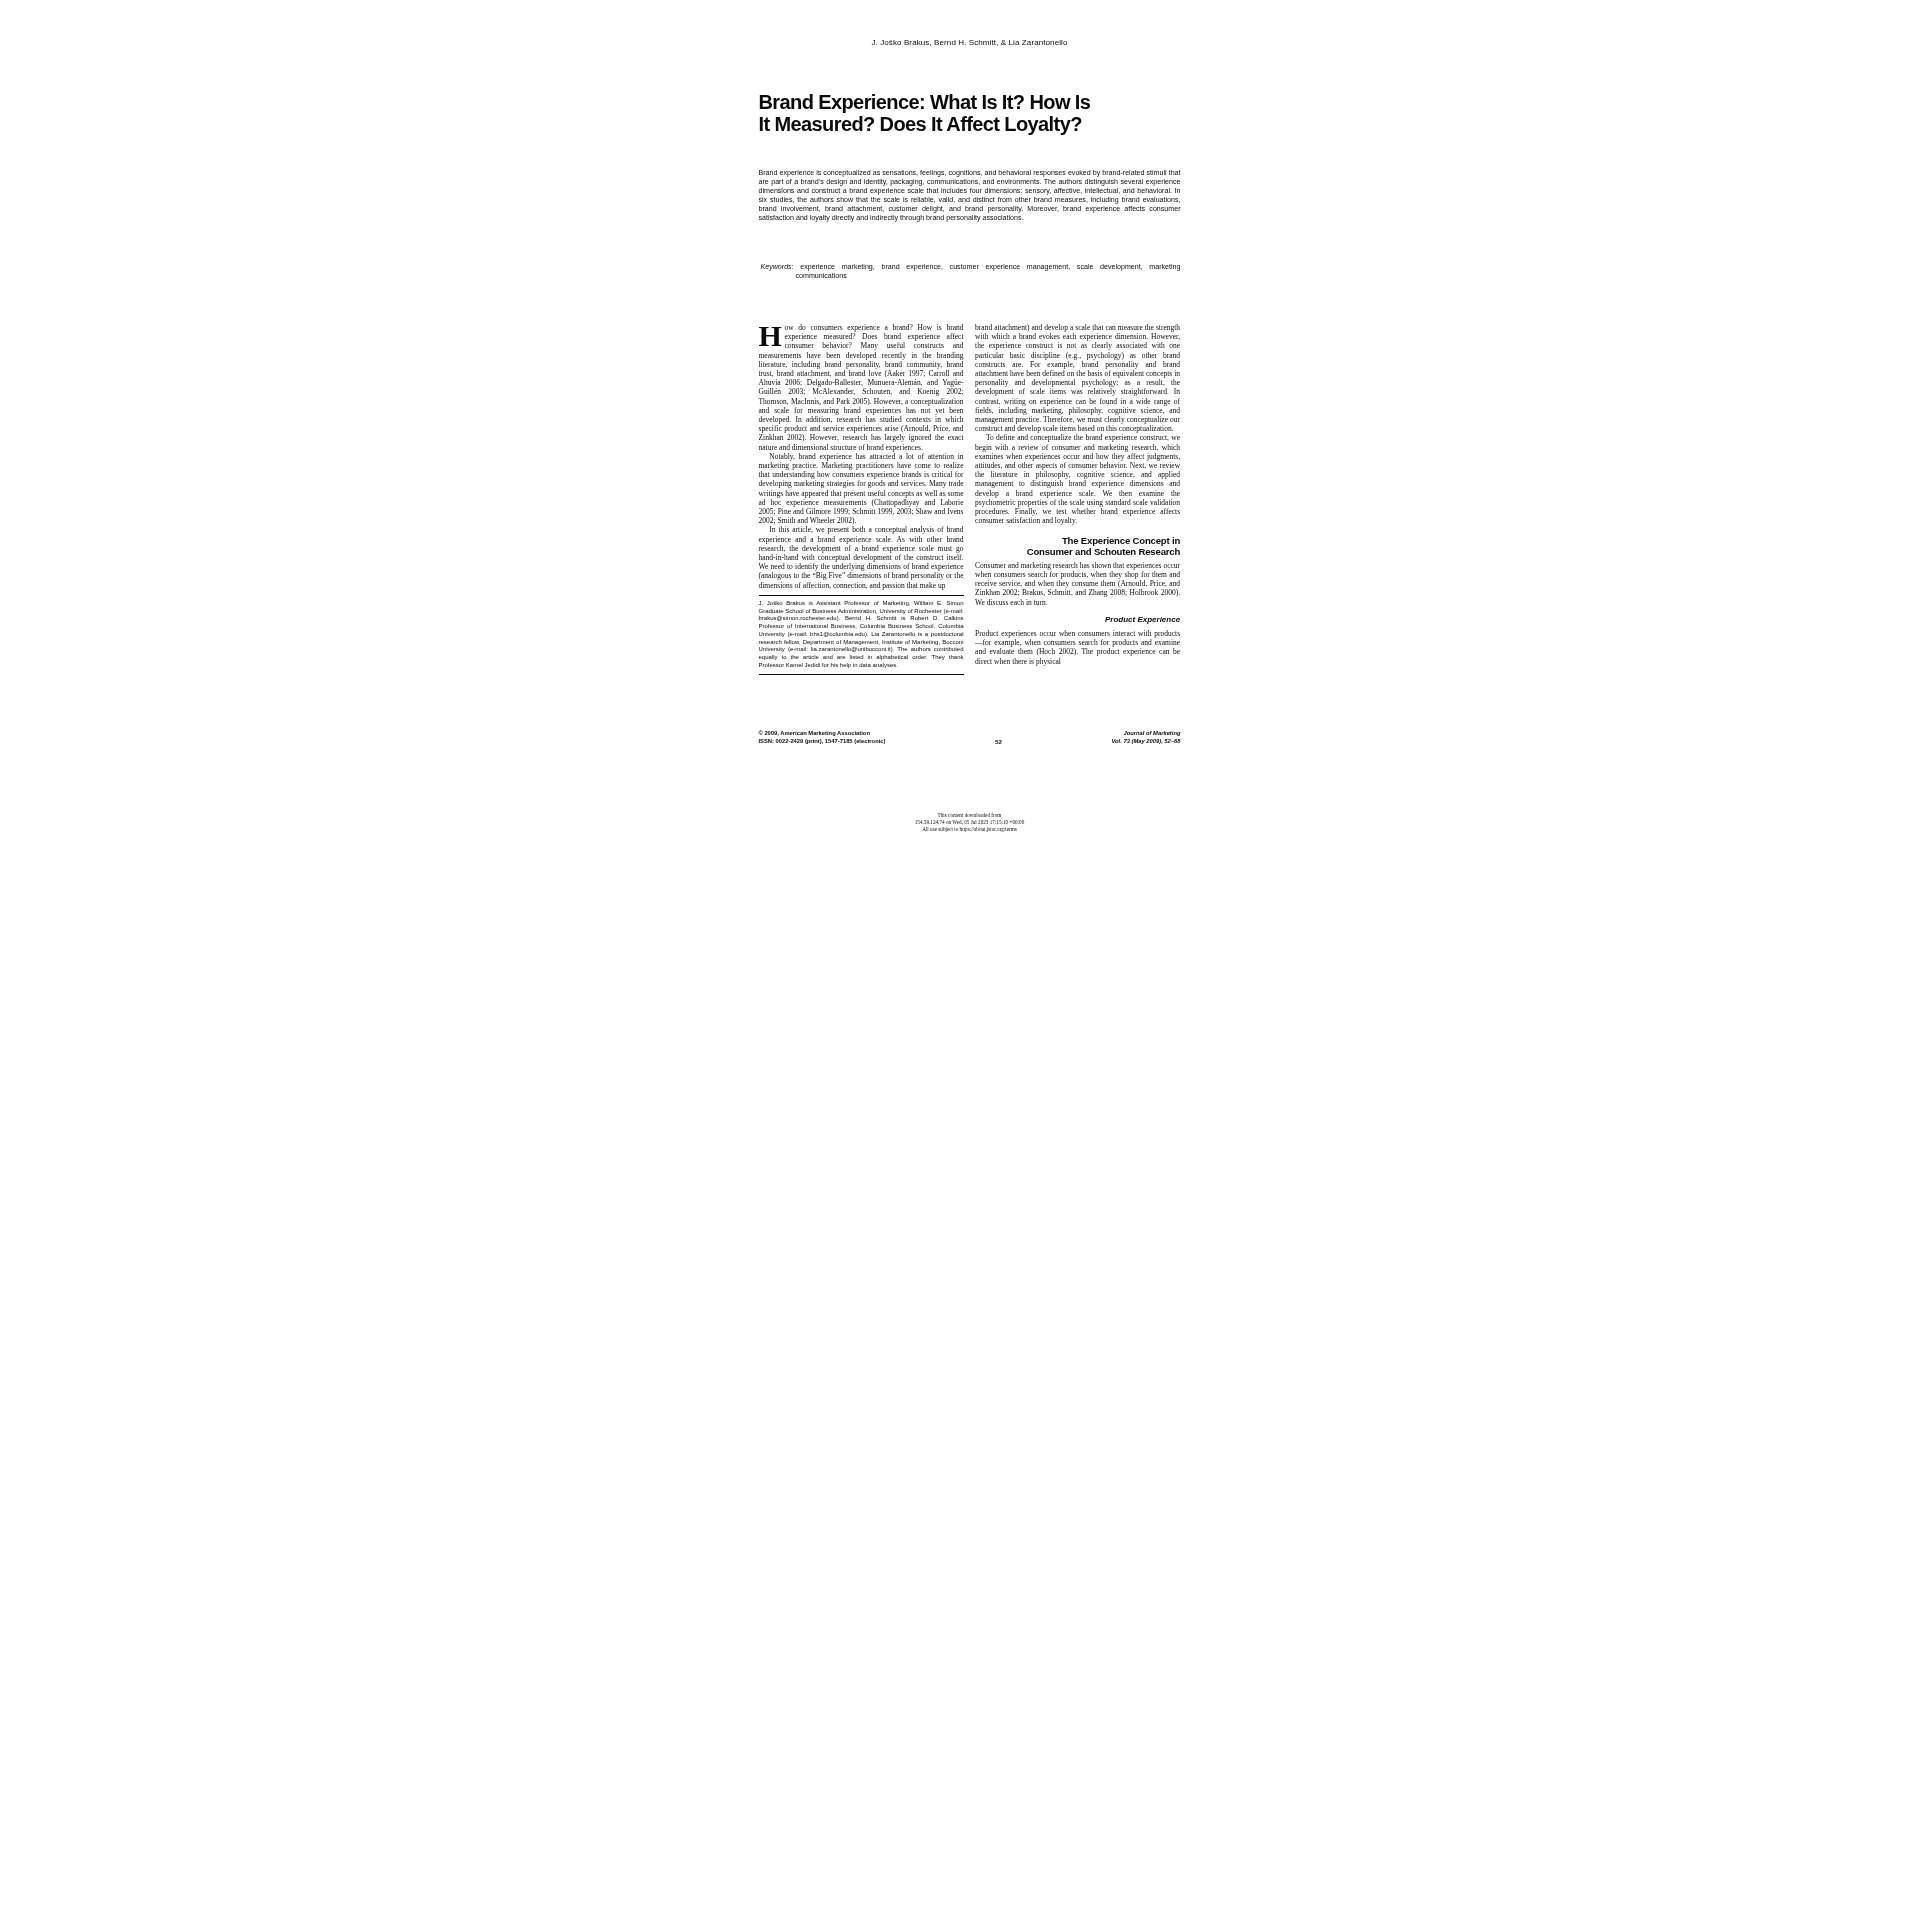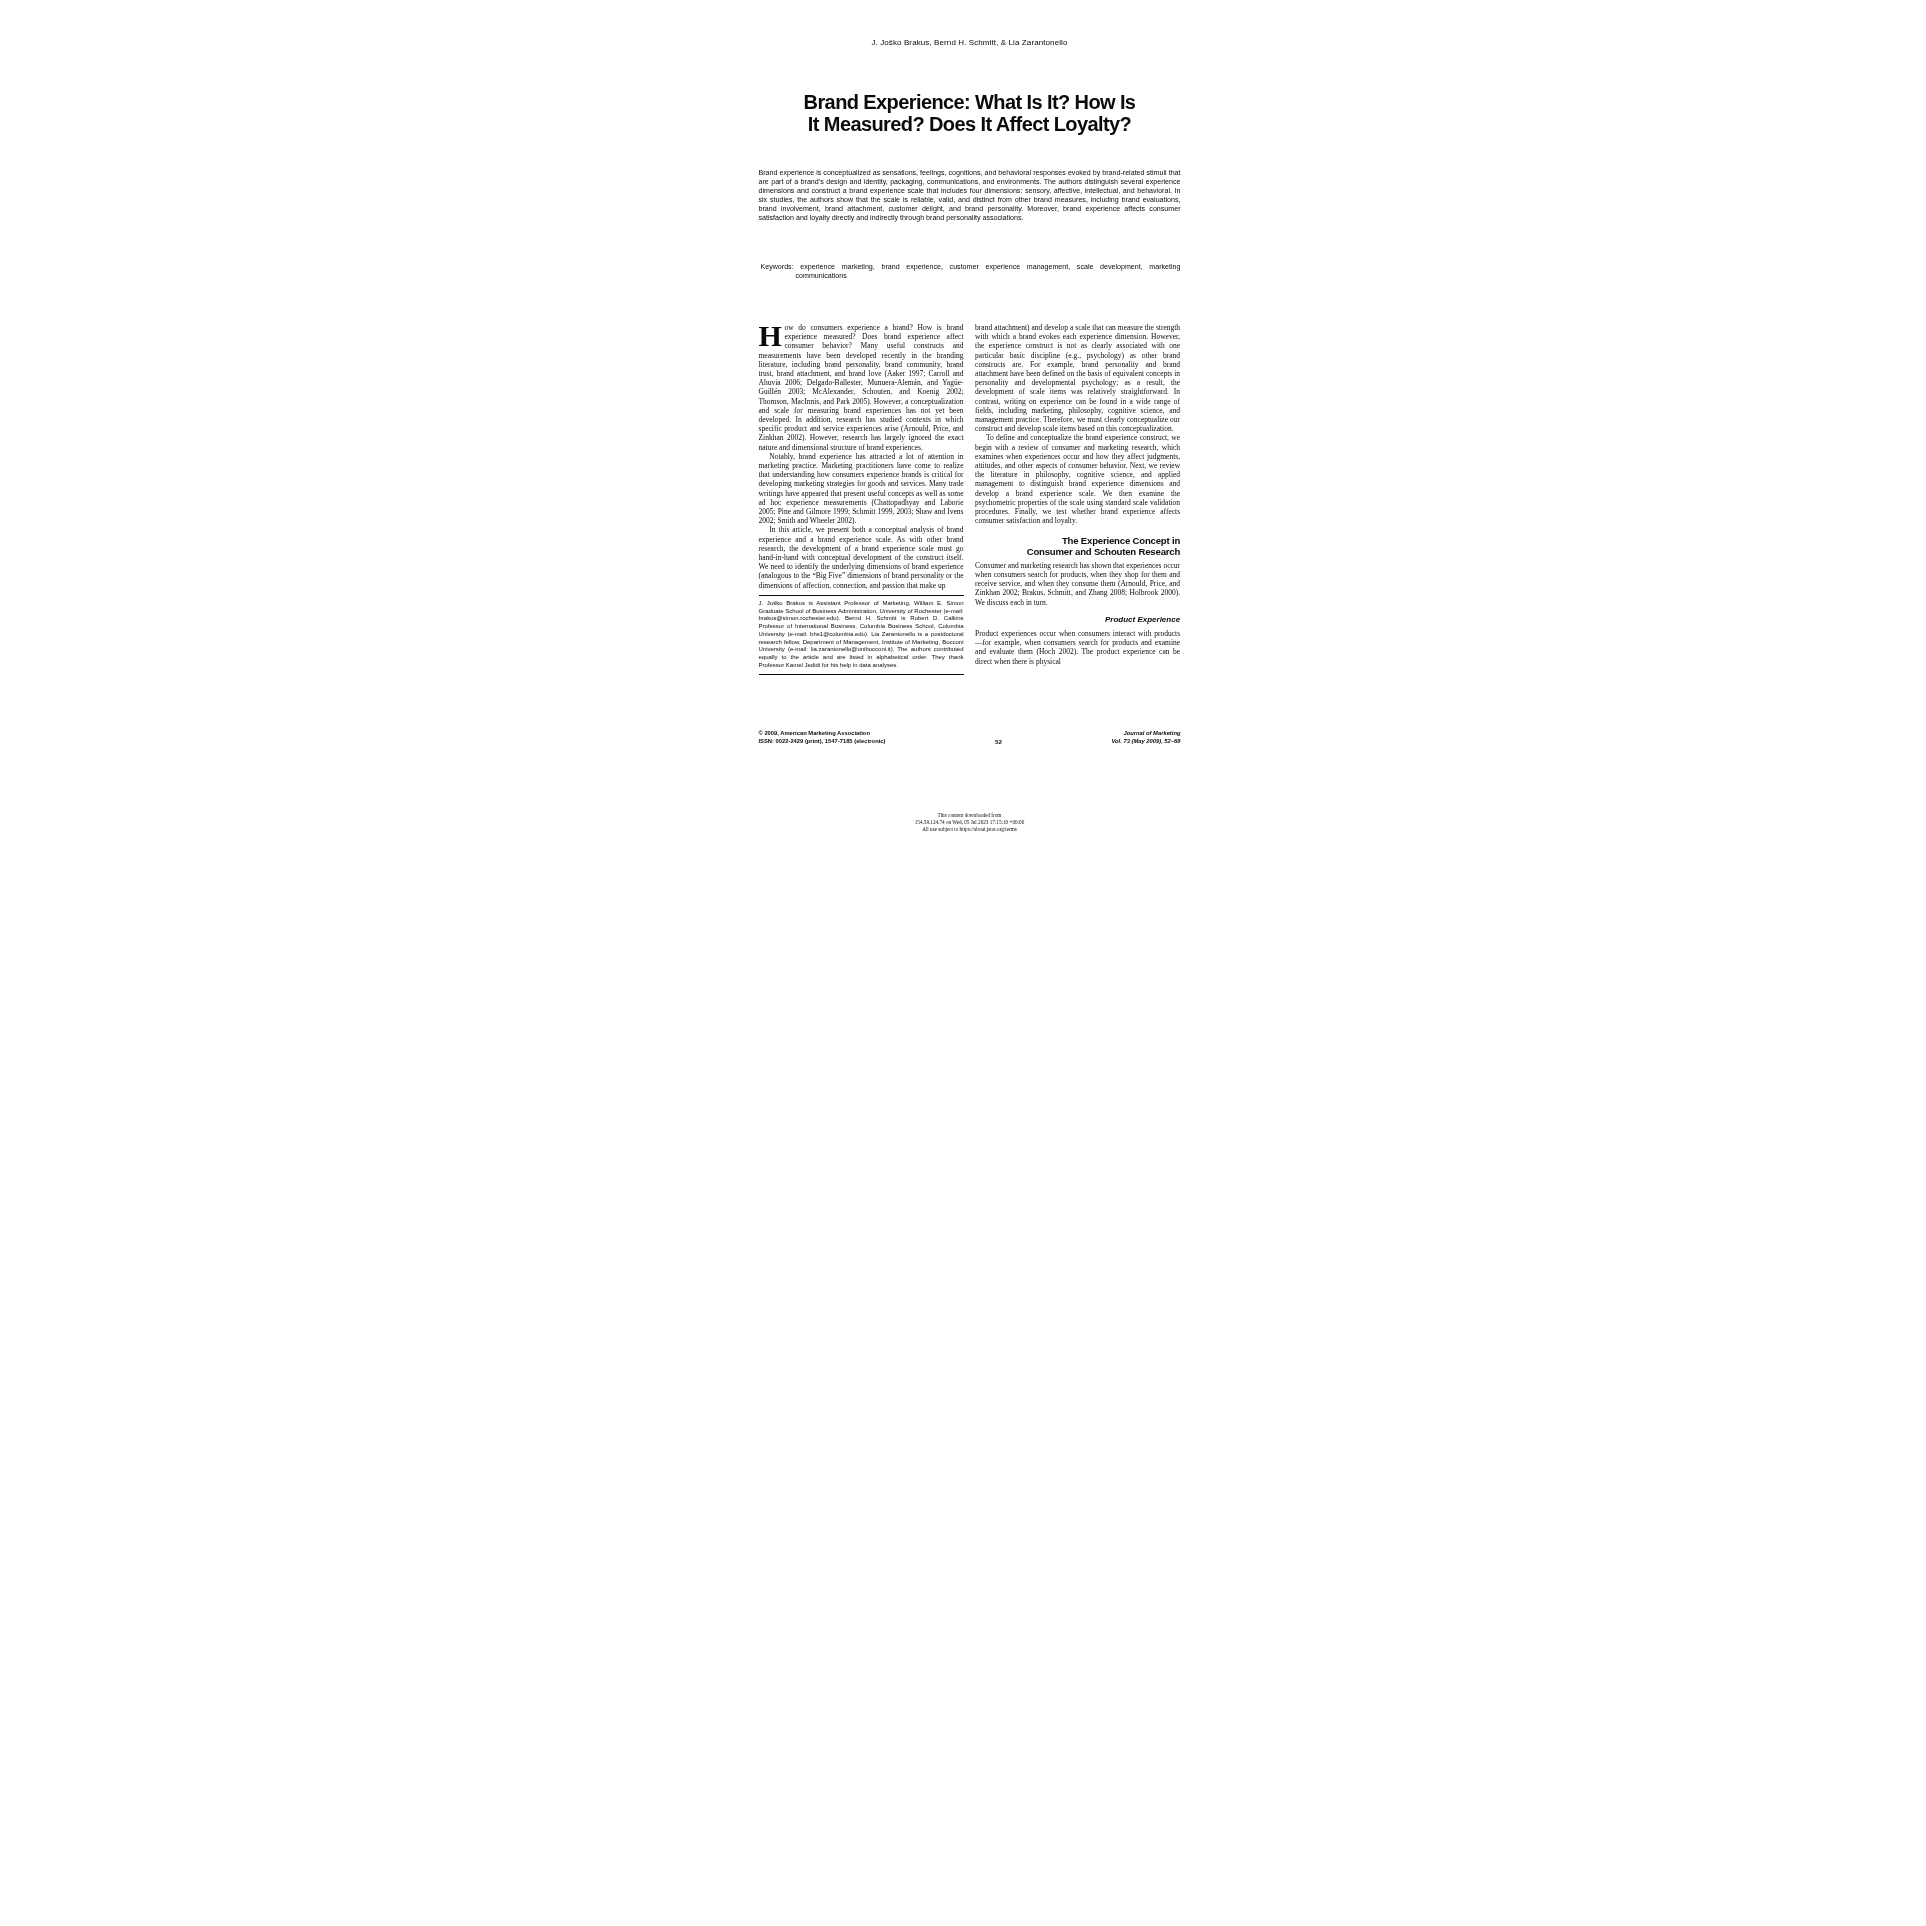--- a/index.html
+++ b/index.html
@@ -16,21 +16,20 @@
     gap:32px;
   }
   .authors{
     text-align:center;
     font-family:"Liberation Sans","DejaVu Sans",sans-serif;
     font-size:8px;
     letter-spacing:0.1px;
   }
   .title{
     margin-top:11.6px;
-    text-align:center;
     font-family:"Liberation Sans","DejaVu Sans",sans-serif;
     font-weight:700;
     font-size:20px;
     line-height:1.12;
     letter-spacing:-0.6px;
   }
   .abstract{
     margin-top:2px;
     text-align:justify;
     font-family:"Liberation Sans","DejaVu Sans",sans-serif;
@@ -40,21 +39,21 @@
   .keywords{
     margin-top:7.7px;
     padding-left:37px;
     text-indent:-35px;
     text-align:justify;
     font-family:"Liberation Sans","DejaVu Sans",sans-serif;
     font-size:7.1px;
     line-height:9.2px;
     max-width:401px;
   }
-  .keywords .kw-label{}
+  .keywords .kw-label{font-style:italic;}
   .columns{
     margin-top:10px;
     display:flex;
     gap:11.6px;
   }
   .col{
     width:205px;
     font-size:7.5px;
     line-height:9.2px;
     text-align:justify;

